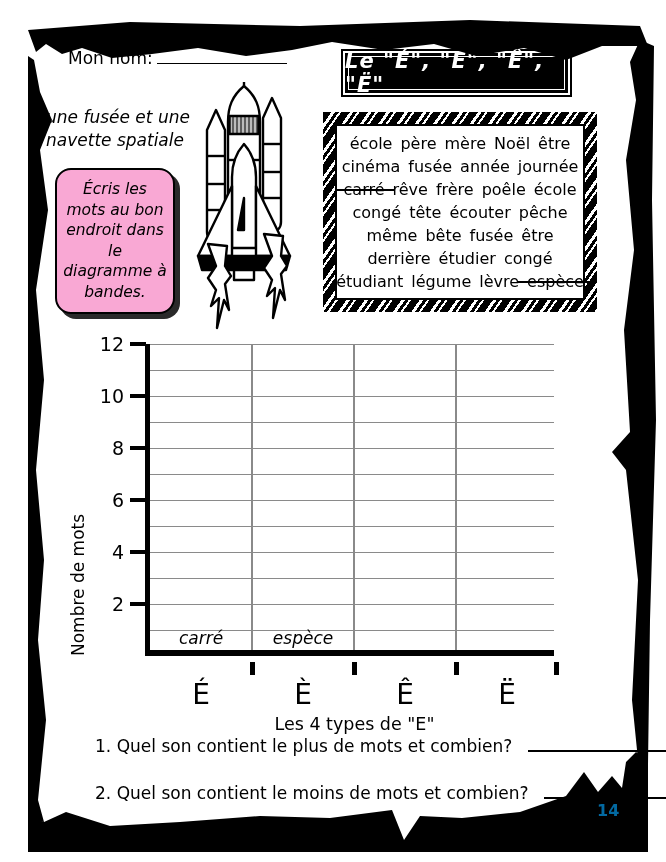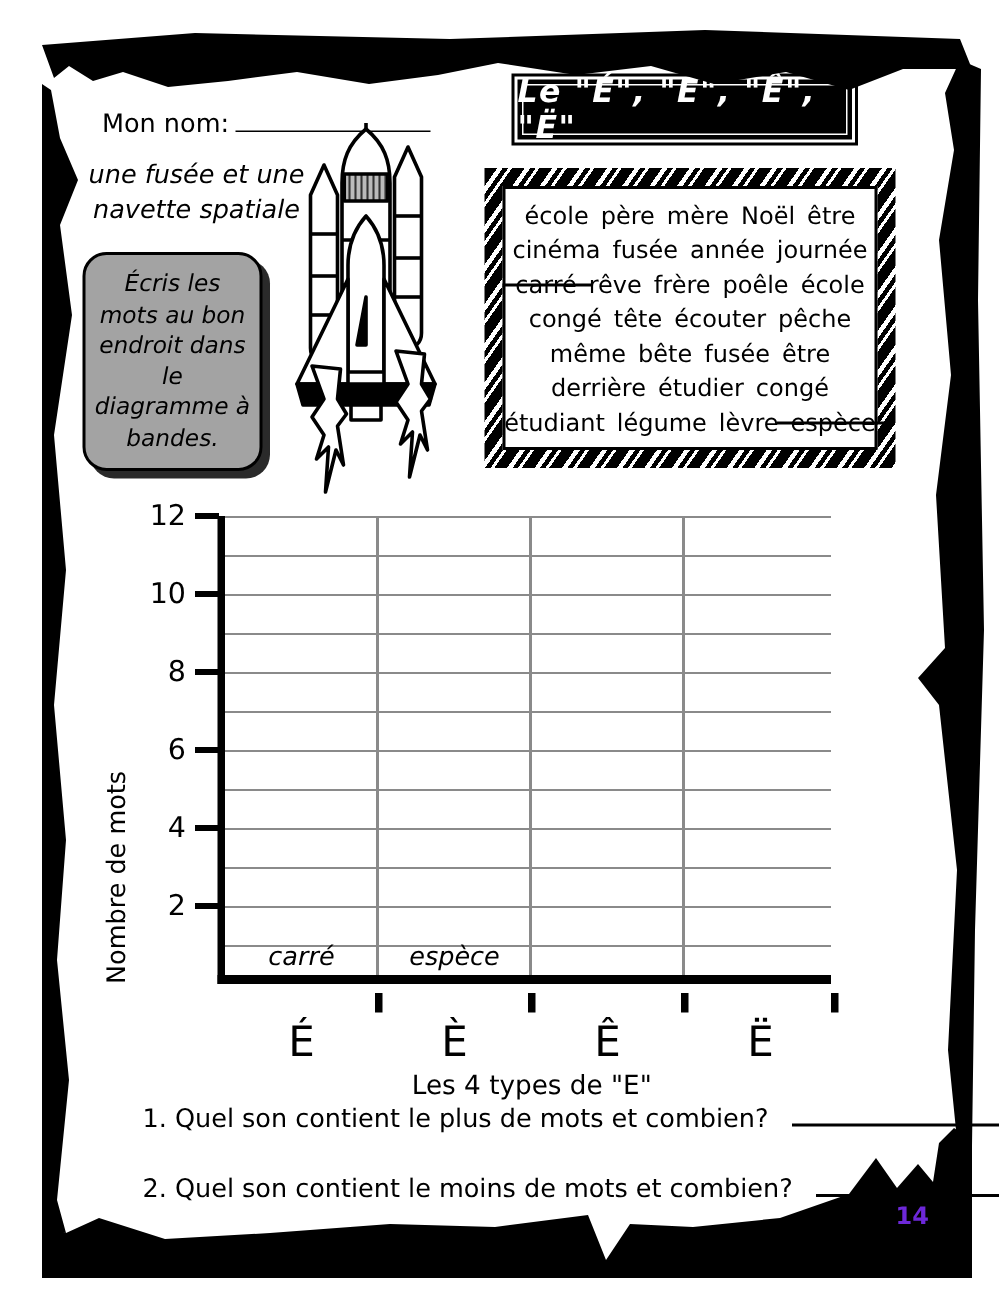--- a/index.html
+++ b/index.html
@@ -4,36 +4,36 @@
 <style>
   * { margin:0; padding:0; box-sizing:border-box; }
   html,body { background:#ffffff; }
   body { font-family:"DejaVu Sans", sans-serif; color:#000; }
   .page {
     position:relative; width:666px; height:862px; background:#fff; overflow:hidden;
   }
   .torn-border { position:absolute; inset:0; z-index:3; pointer-events:none; }
 
   
-  .name-row { position:absolute; left:68px; top:73px; font-size:17px; z-index:2; }
+  .name-row { position:absolute; left:68px; top:48px; font-size:17px; z-index:2; }
   .name-line { display:inline-block; width:130px; border-bottom:1.6px solid #000; height:15px; margin-left:4px; vertical-align:baseline; }
   .title-banner {
     position:absolute; left:345px; top:53px; width:223px; height:40px; background:#000;
     color:#fff; display:flex; align-items:center; justify-content:center;
     font-size:21px; font-weight:bold; font-style:italic; letter-spacing:1px;
     box-shadow:0 0 0 2px #fff, 0 0 0 4px #000; z-index:2;
   }
   .title-banner::before { content:""; position:absolute; inset:3px; border:1.5px solid #fff; pointer-events:none; }
 
   
-  .caption { position:absolute; left:46px; top:106px; width:170px; text-align:center;
+  .caption { position:absolute; left:46px; top:106px; width:170px; 
     font-size:17px; font-style:italic; line-height:1.35; z-index:2; }
   .speech-bubble {
     position:absolute; left:55px; top:168px; width:120px; z-index:2;
-    border:2px solid #000; border-radius:16px; background:#a3a3a3;
+    border:2px solid #000; border-radius:16px; background:#f9a8d4;
     box-shadow:5px 5px 0 #2a2a2a; padding:9px 6px;
     font-size:15.5px; font-style:italic; text-align:center; line-height:1.33;
   }
   .rocket { position:absolute; left:184px; top:80px; z-index:2; }
 
   
   .word-box-frame {
     position:absolute; left:323px; top:112px; width:274px; height:200px; z-index:2;
     background:repeating-linear-gradient(125deg, #000 0 7px, #fff 7px 10px, #000 10px 13px, #fff 13px 15px);
     padding:12px;
@@ -66,21 +66,21 @@
     writing-mode:vertical-rl; transform:rotate(180deg);
     display:flex; align-items:center; font-size:17px;
   }
   .xlabel-axis { position:absolute; top:370px; left:0; width:409px; text-align:center; font-size:17.5px; }
 
   
   .question { position:absolute; left:68px; font-size:17px; z-index:2; white-space:nowrap;margin-left:27px; }
   .q-blank { display:inline-block; width:138px; border-bottom:2px solid #000; height:14px; margin-left:10px; }
   .q1 { top:736px; } .q2 { top:783px; }
 
-  .page-number { position:absolute; left:597px; top:801px; z-index:4; color:#6d28d9; font-size:16px; font-weight:bold; }
+  .page-number { position:absolute; left:597px; top:801px; z-index:4; color:#0369a1; font-size:16px; font-weight:bold; }
 </style>
 </head>
 <body>
 
 <div class="page">
 
   <svg class="torn-border" viewBox="0 0 666 862" xmlns="http://www.w3.org/2000/svg">
     <g fill="#000">
       <path d="M28,30 L130,22 L300,26 L470,20 L640,26 L648,46 L602,46 L566,60 L524,48 L476,56 L434,44 L384,50 L332,42 L292,50 L246,56 L198,48 L152,54 L112,58 L82,48 L62,54 L46,44 L36,52 Z"></path>
       <path d="M640,40 L654,46 L652,200 L656,420 L650,620 L648,764 L638,760 L632,700 L638,580 L626,470 L612,452 L630,432 L624,330 L634,250 L626,160 L636,100 L630,62 Z"></path>

